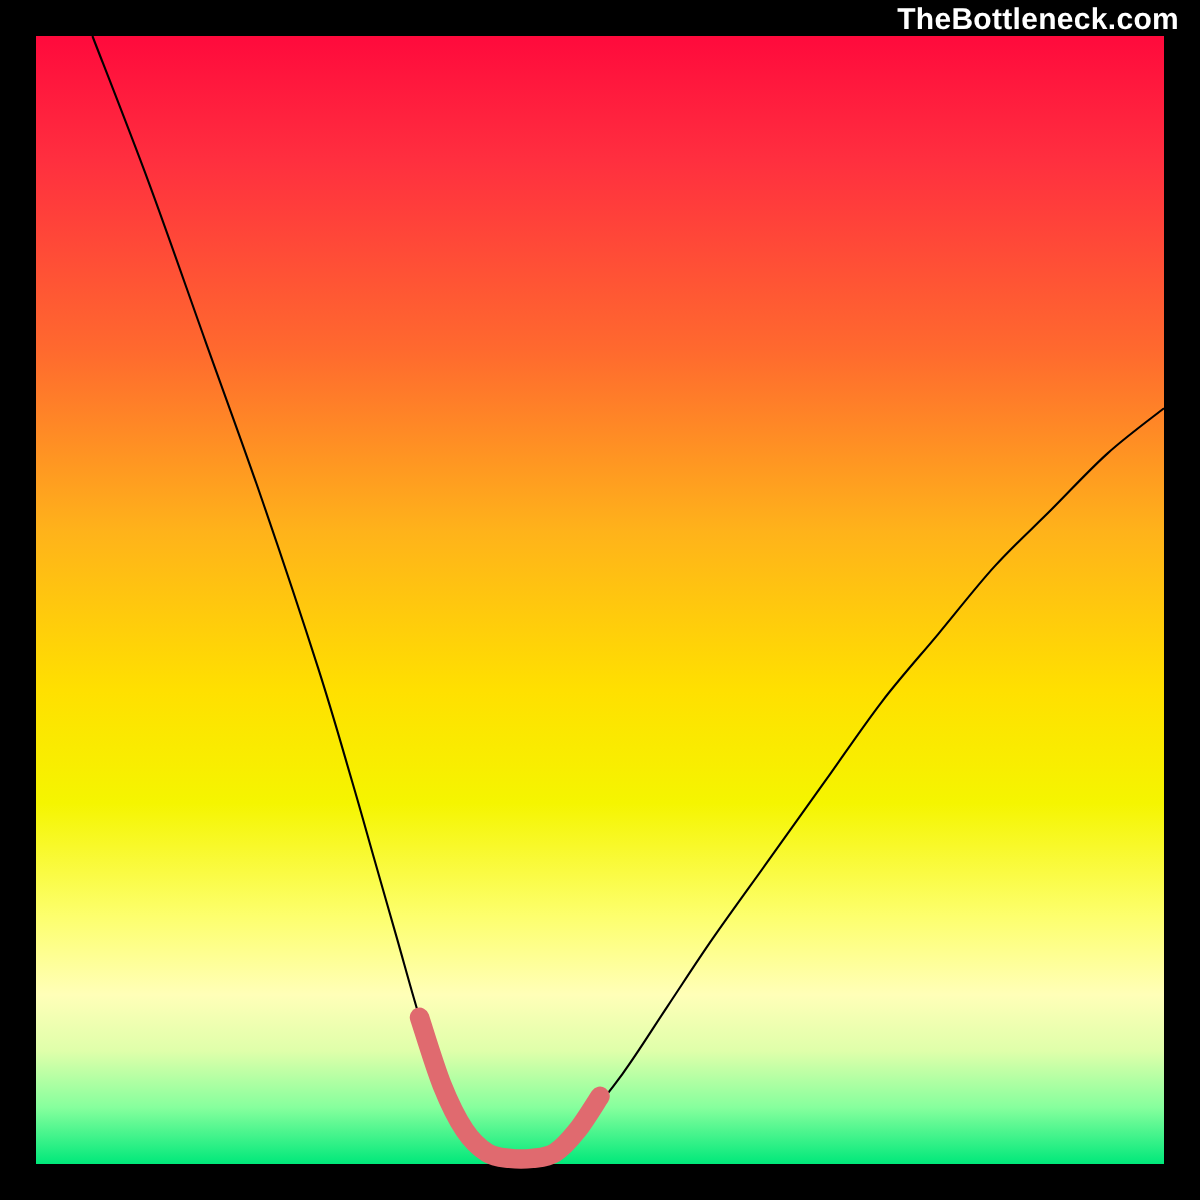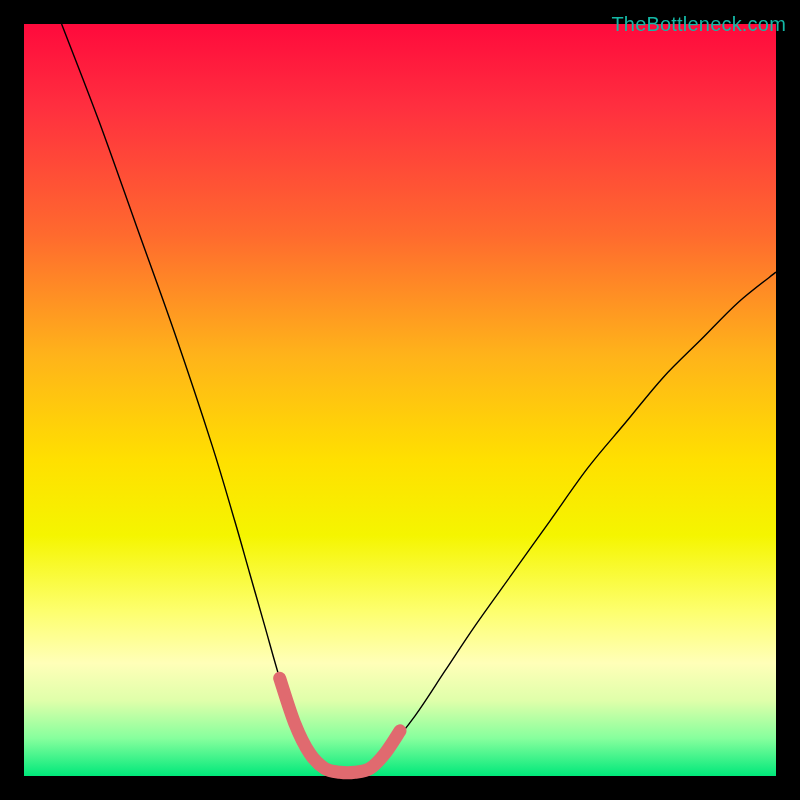--- a/index.html
+++ b/index.html
@@ -32,25 +32,25 @@
       #f5f500 68%,
       #fdff6d 78%,
       #ffffb8 85%,
       #dfffaa 90%,
       #86ff9d 95%,
       #00e87a 100%
     );
   }
   .watermark {
     position: absolute;
-    top: 13px;
+    top: 2px;
     right: 14px;
-    color: #14b8a6;
+    color: #ffffff;
     font-size: 20px;
-    font-weight: 400;
+    font-weight: 700;
     letter-spacing: 0.2px;
     z-index: 5;
   }
   svg.curves {
     position: absolute;
     left: 0;
     top: 0;
     width: 752px;
     height: 752px;
     overflow: visible;

